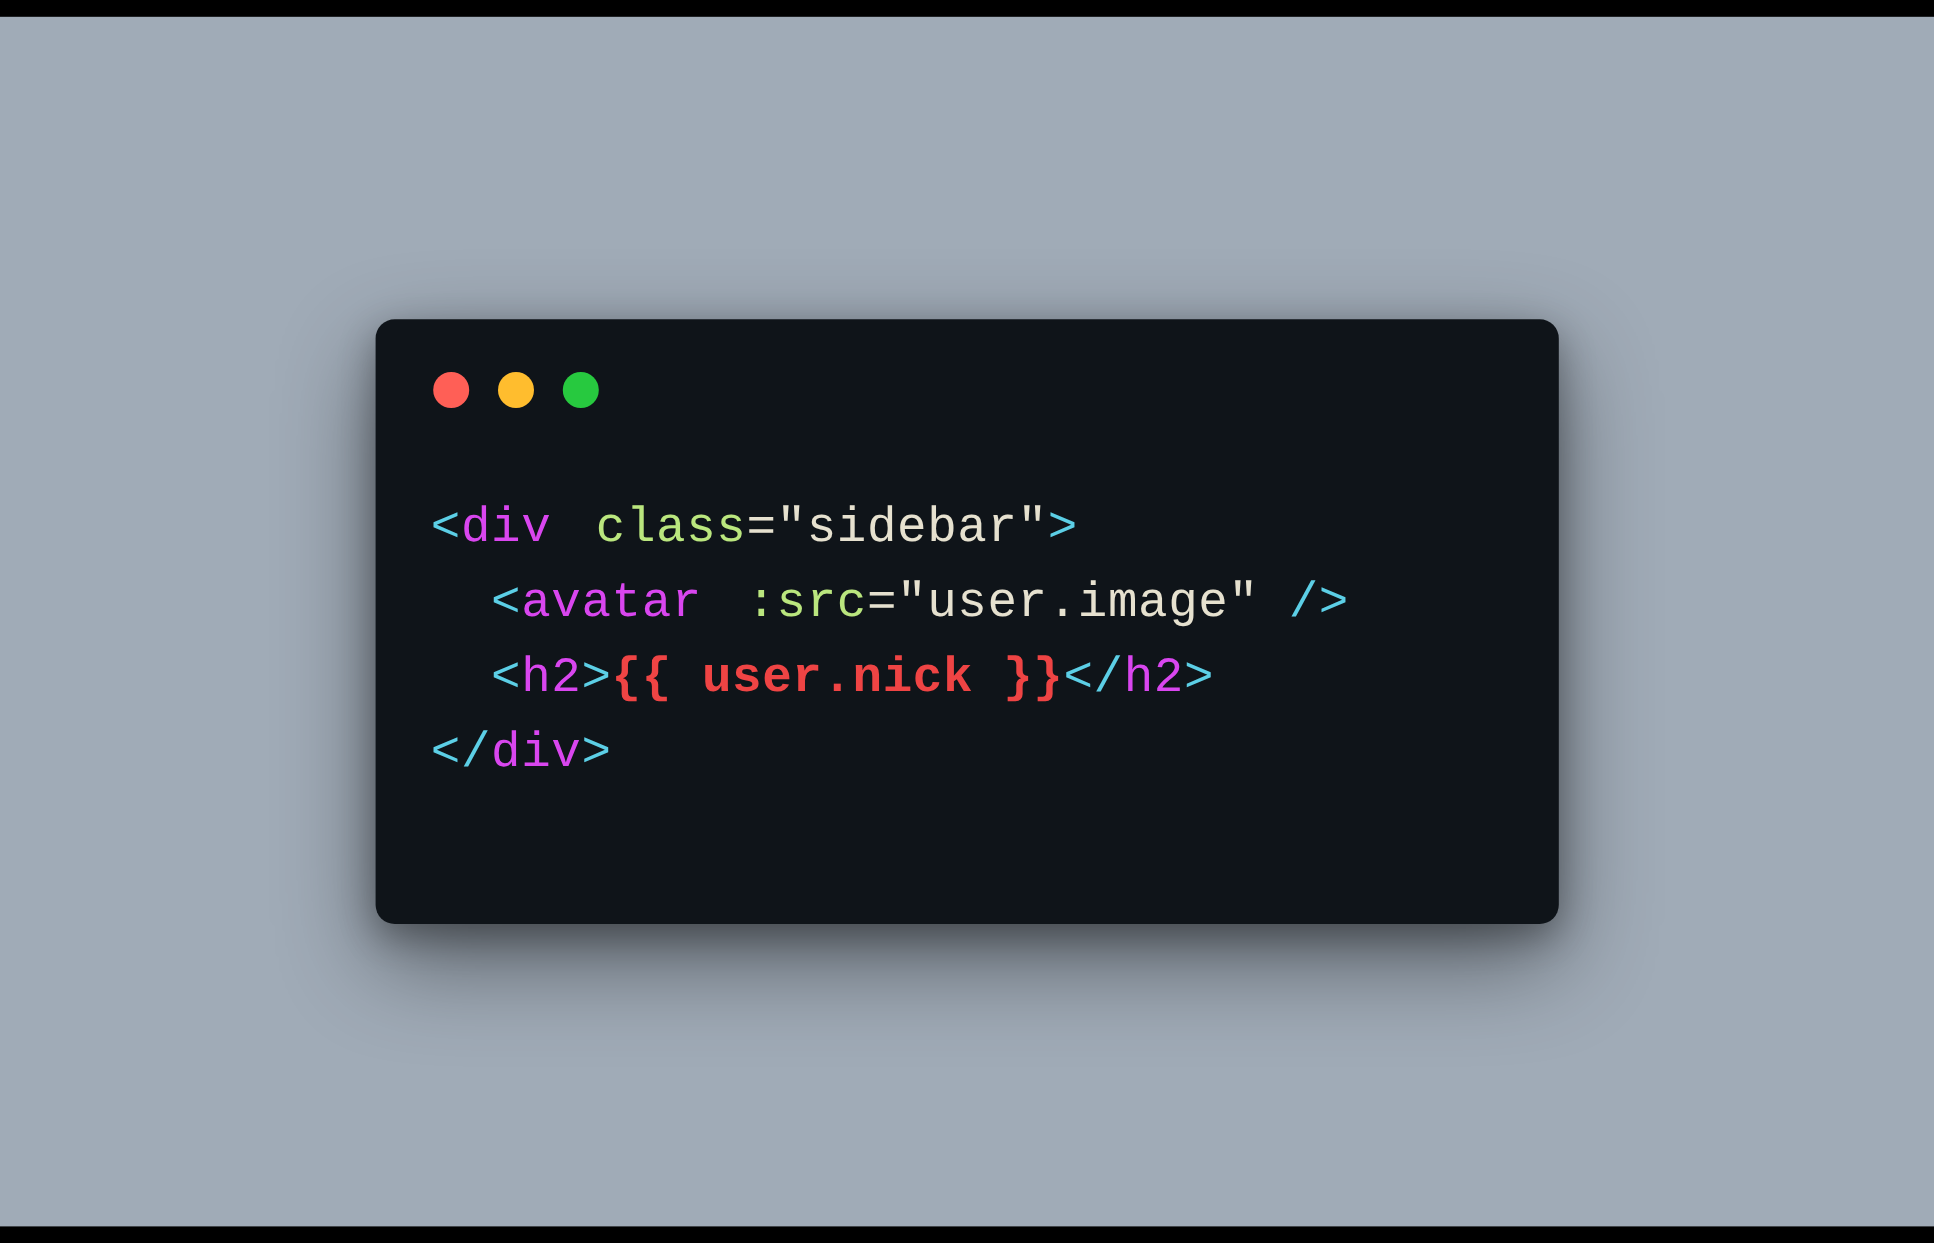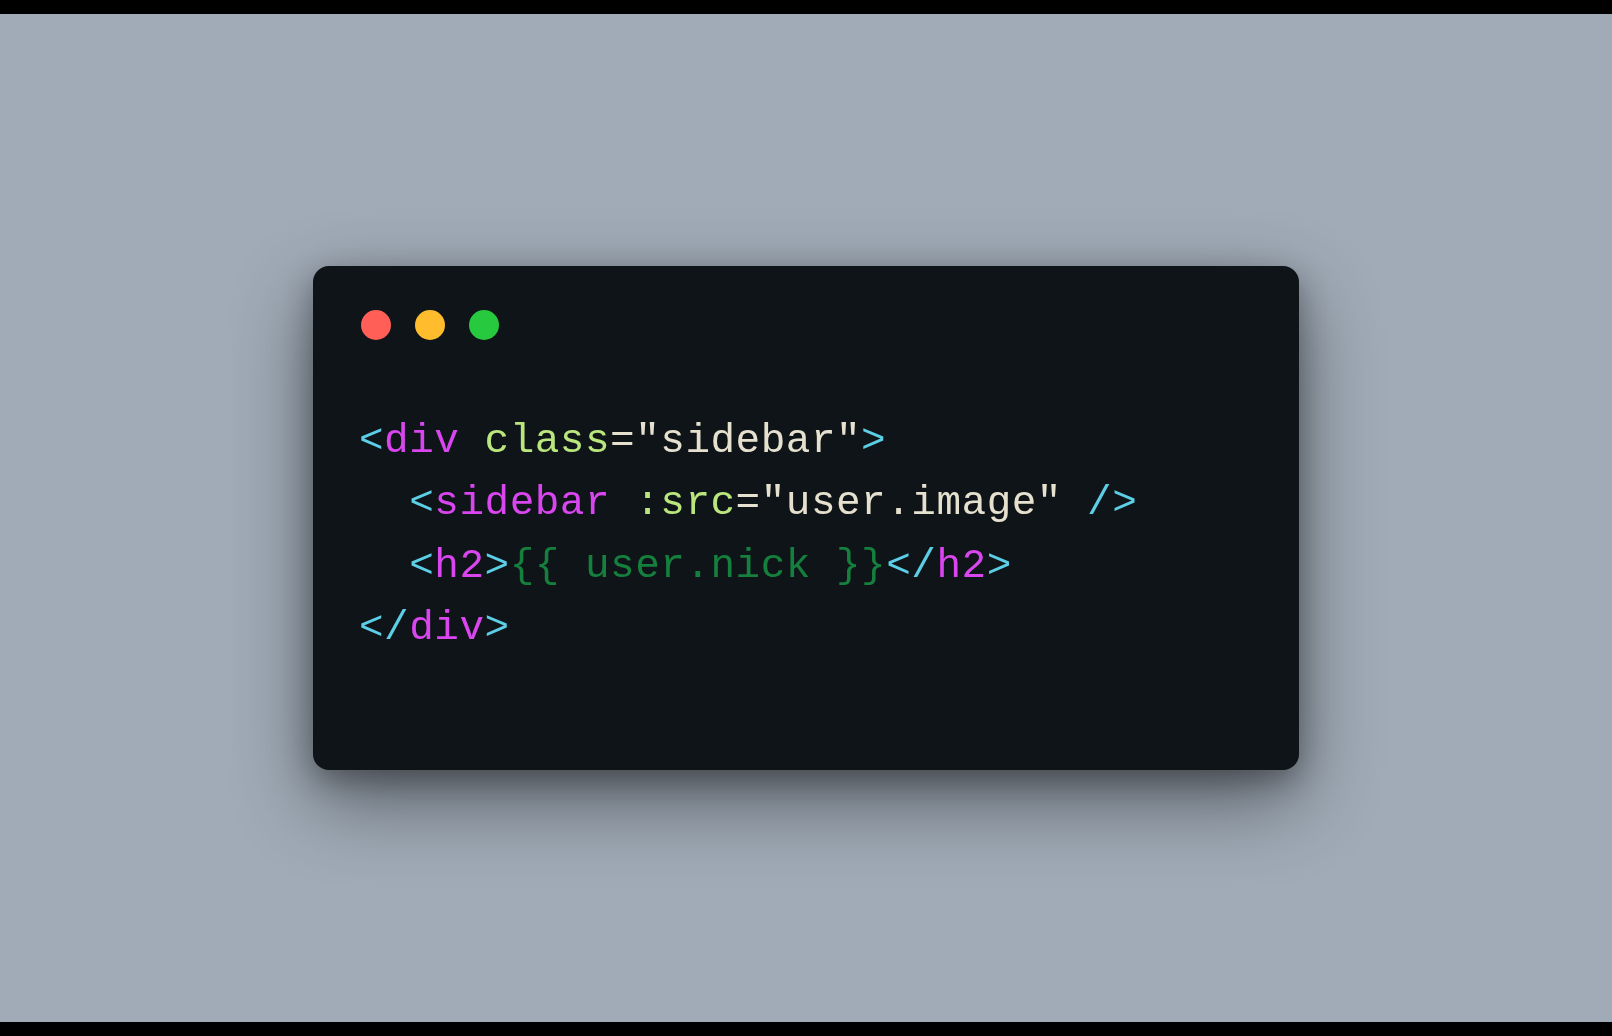--- a/index.html
+++ b/index.html
@@ -50,33 +50,33 @@
       font-family: "SF Mono", ui-monospace, Menlo, Monaco, Consolas, "Liberation Mono", monospace;
       font-size: 41px;
       line-height: 1.52;
       white-space: pre;
       letter-spacing: 0.5px;
       font-weight: 400;
     }
     .code-block span { display: inline; }
     .tok-punc { color: #5ccfe6; }
     .tok-tag { color: #d946ef; }
-    .tok-attr { color: #bae67e; }
+    .tok-attr { color: #bae67e; margin-left: 12px; }
     .tok-eq { color: #e6e1cf; }
     .tok-str { color: #e6e1cf; }
-    .tok-text { color: #15803d; }
+    .tok-text { color: #ef4444; font-weight: bold; }
   </style>
 </head>
 <body>
 
 <div class="outer-bg">
   <div class="code-window">
     <div class="traffic-lights">
       <div class="traffic-light tl-red"></div>
       <div class="traffic-light tl-yellow"></div>
       <div class="traffic-light tl-green"></div>
     </div>
     <div class="code-block"><span><span class="tok-punc">&lt;</span><span class="tok-tag">div</span><span> </span><span class="tok-attr">class</span><span class="tok-eq">=</span><span class="tok-str">"sidebar"</span><span class="tok-punc">&gt;</span></span>
-<span><span>  </span><span class="tok-punc">&lt;</span><span class="tok-tag">sidebar</span><span> </span><span class="tok-attr">:src</span><span class="tok-eq">=</span><span class="tok-str">"user.image"</span><span> </span><span class="tok-punc">/&gt;</span></span>
+<span><span>  </span><span class="tok-punc">&lt;</span><span class="tok-tag">avatar</span><span> </span><span class="tok-attr">:src</span><span class="tok-eq">=</span><span class="tok-str">"user.image"</span><span> </span><span class="tok-punc">/&gt;</span></span>
 <span><span>  </span><span class="tok-punc">&lt;</span><span class="tok-tag">h2</span><span class="tok-punc">&gt;</span><span class="tok-text">{{ user.nick }}</span><span class="tok-punc">&lt;/</span><span class="tok-tag">h2</span><span class="tok-punc">&gt;</span></span>
 <span><span class="tok-punc">&lt;/</span><span class="tok-tag">div</span><span class="tok-punc">&gt;</span></span></div>
   </div>
 </div>
 
 </body></html>

